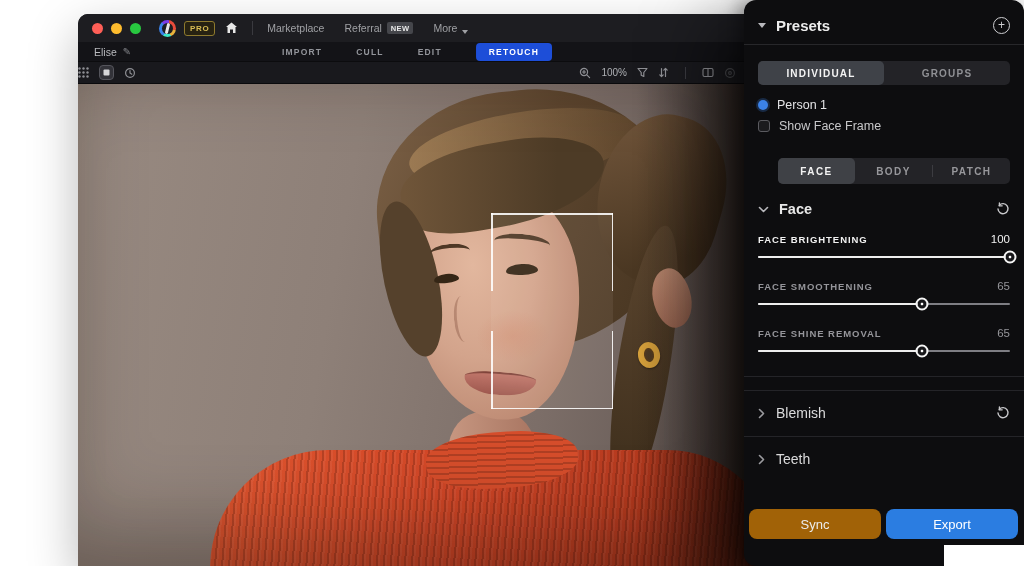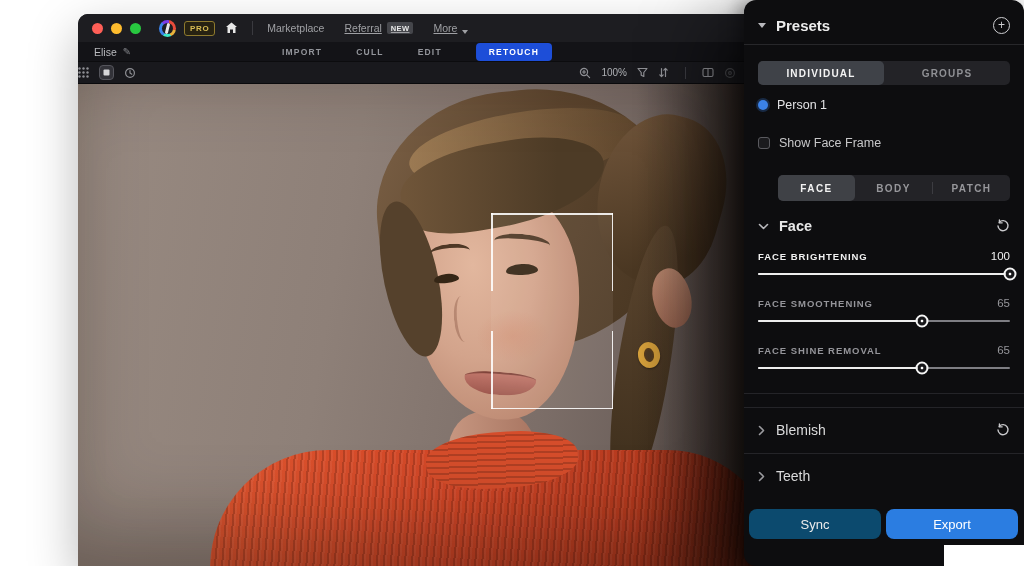--- a/index.html
+++ b/index.html
@@ -17,21 +17,21 @@
   .logo { width:17px; height:17px; border-radius:50%; margin-left:10px;
     background:conic-gradient(from 210deg,#3b82e8 0 30%,#7a3be8 30% 45%,#e84b3b 45% 70%,#e8b23b 70% 85%,#3be8c8 85% 100%);
     position:relative; }
   .logo::after{ content:""; position:absolute; inset:3px; border-radius:50%; background:#1d1d21; }
   .logo::before{ content:""; position:absolute; left:7px; top:3px; width:3px; height:11px; background:#e8e8e8; border-radius:2px; transform:rotate(14deg); z-index:1; }
   .pro { font-size:8px; font-weight:700; letter-spacing:.08em; color:#d9bd54;
     border:1px solid #8e7a2e; background:#272212; border-radius:3px; padding:2px 5px; }
   .home { color:#e8e8e8; display:flex; margin-left:2px; }
   .vdiv { width:1px; height:14px; background:#3a3a3f; margin:0 6px; }
   .menu-item { font-size:10.5px; color:#9fa0a4; display:flex; align-items:flex-end; gap:5px; }
-  .menu-item + .menu-item { margin-left:12px;text-decoration:underline; }
+  .menu-item + .menu-item { margin-left:12px; }
   .new-badge { font-size:7.5px; font-weight:700; color:#e8e8e8; background:#45464b;
     border-radius:2px; padding:1.5px 4px; letter-spacing:.05em; }
   .caret { width:0; height:0; border-left:3.5px solid transparent; border-right:3.5px solid transparent;
     border-top:4px solid #9fa0a4; }
 
   .projectbar { height:20px; background:#131317; display:flex; align-items:center;
     padding:0 16px; position:relative; border-bottom:1px solid #0c0c0e; }
   .proj-name { font-size:10.5px; color:#b9babe; display:flex; align-items:center; gap:6px; }
   .pencil { color:#808287; font-size:10px; }
   .nav-center { position:absolute; left:50%; top:0; height:100%; transform:translateX(-50%);
@@ -126,21 +126,21 @@
   .seg { margin-top:16px; height:24px; background:#232327; border-radius:5px;
     display:flex; align-items:stretch; }
   .seg-item { flex:1; display:flex; align-items:center; justify-content:center;
     font-size:10px; font-weight:700; letter-spacing:.12em; color:#8f9094; border-radius:5px; }
   .seg-item.active { background:#3f4248; color:#f4f4f4; }
 
   .person-row { margin-top:13px; display:flex; align-items:center; gap:9px; }
   .radio-dot { width:10px; height:10px; border-radius:50%; background:#3b82e8;
     box-shadow:0 0 0 2px rgba(59,130,232,.25); }
   .person-label { font-size:12.5px; color:#e3e3e5; }
-  .check-row { margin-top:24px; display:flex; align-items:center; gap:9px; }
+  .check-row { margin-top:7px; display:flex; align-items:center; gap:9px; }
   .checkbox { width:12px; height:12px; border:1.5px solid #5a5a5f; background:#1b1b1e; border-radius:3px; }
   .check-label { font-size:12.5px; color:#c7c7c9; }
 
   .part-tabs { margin:25px 0 0 20px; height:26px; background:#232327; border-radius:5px;
     display:flex; align-items:stretch; }
   .part-tab { flex:1; display:flex; align-items:center; justify-content:center;
     font-size:10px; font-weight:700; letter-spacing:.14em; color:#97979b; border-radius:5px; position:relative; }
   .part-tab.active { background:#3f4146; color:#f2f2f2; }
   .tab-sep { width:1px; height:12px; background:#3c3c41; align-self:center; }
 
@@ -163,21 +163,21 @@
     background:radial-gradient(circle,#ffffff 0 1.5px,#17171a 1.6px); }
 
   .c-divider { height:1px; background:#242428; margin:18px -14px 0; }
   .collapsed-row { margin-top:12px; height:20px; display:flex; align-items:center; gap:11px; }
   .chev-right { stroke:#9a9a9e; fill:none; stroke-width:1.6; stroke-linecap:round; stroke-linejoin:round; }
   .collapsed-label { font-size:14px; font-weight:500; color:#dadadb; flex:1; }
 
   .footer-btns { position:absolute; left:5px; right:6px; top:509px; display:flex; gap:5px; }
   .btn { flex:1; height:30px; border-radius:8px; display:flex; align-items:center;
     justify-content:center; font-size:13px; }
-  .btn-sync { background:#0c4a6e; color:#ececec; }
+  .btn-sync { background:#a16207; color:#ececec; }
   .btn-export { background:#2b7de1; color:#ffffff; }
 
   .notch { position:absolute; left:944px; top:545px; width:80px; height:21px;
     background:#ffffff; z-index:20; }
 </style>
 </head>
 <body>
 
 <div class="stage">
 

